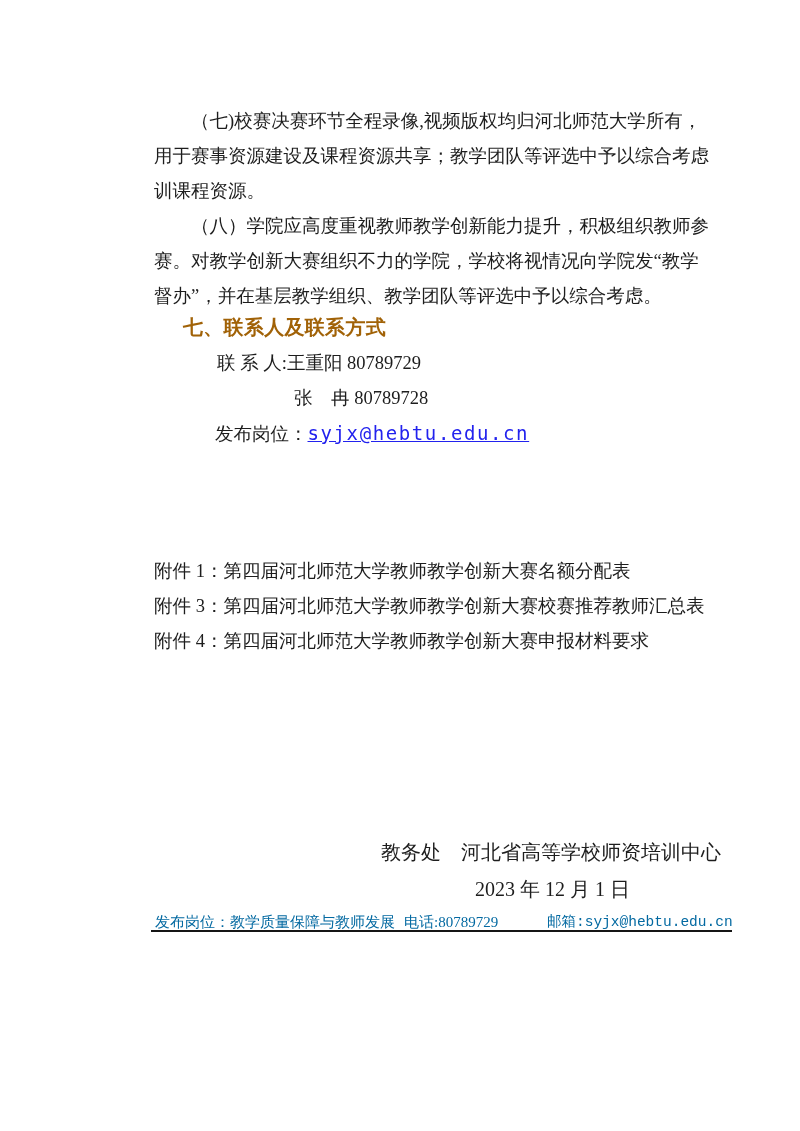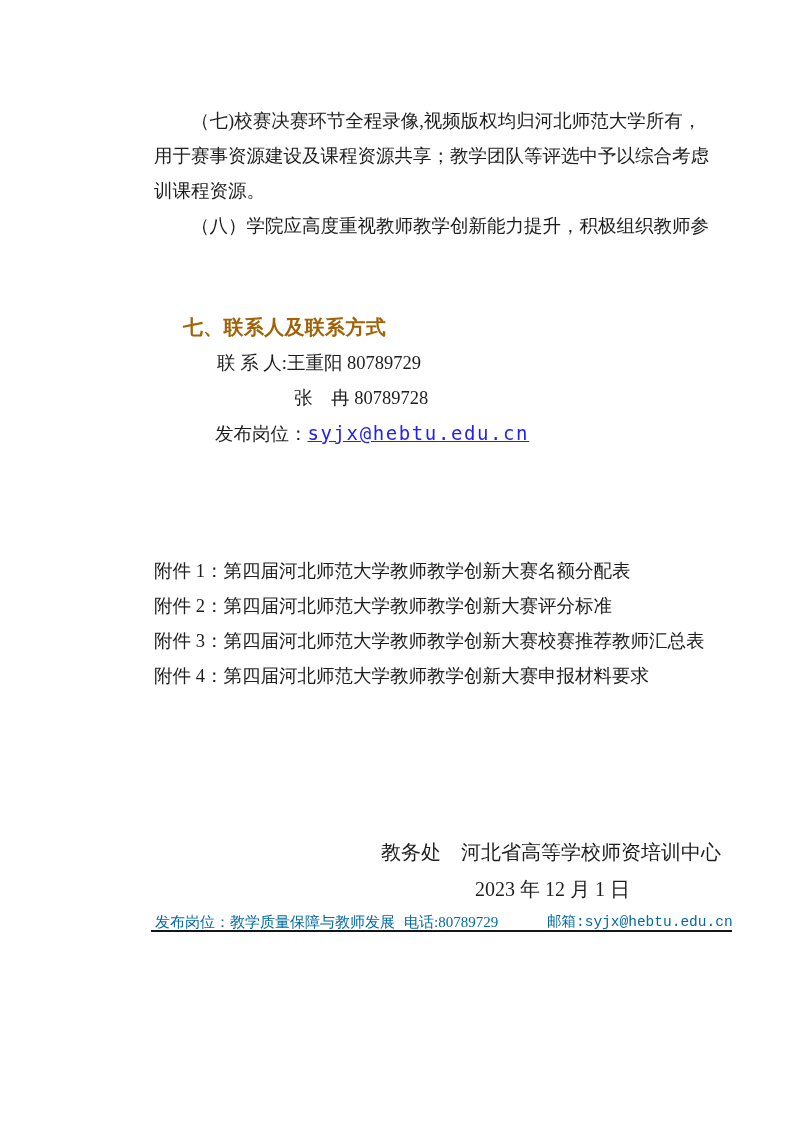--- a/index.html
+++ b/index.html
@@ -59,33 +59,34 @@
 <div class="page">
 
   <div class="abs para" style="top:104px;">
     <div class="bodyline indent">（七)校赛决赛环节全程录像,视频版权均归河北师范大学所有，</div>
     <div class="bodyline">用于赛事资源建设及课程资源共享；教学团队等评选中予以综合考虑</div>
     <div class="bodyline">训课程资源。</div>
   </div>
 
   <div class="abs para" style="top:209px;">
     <div class="bodyline indent">（八）学院应高度重视教师教学创新能力提升，积极组织教师参</div>
+    <div class="bodyline">赛。对教学创新大赛组织不力的学院，学校将视情况向学院发“教学</div>
+    <div class="bodyline">督办”，并在基层教学组织、教学团队等评选中予以综合考虑。</div>
   </div>
 
   <h2 class="abs heading" style="top:310px;left:149px;">七、联系人及联系方式</h2>
 
   <div class="abs bodyline" style="top:346px;left:183px;">联 系 人:王重阳 80789729</div>
   <div class="abs bodyline" style="top:381px;left:260px;">张　冉 80789728</div>
   <div class="abs bodyline" style="top:416px;left:181px;">
     <span>发布岗位：</span><a class="email-link">syjx@hebtu.edu.cn</a>
   </div>
 
   <div class="abs" style="top:554px;left:120px;width:570px;">
     <div class="bodyline">附件 1：第四届河北师范大学教师教学创新大赛名额分配表</div>
-    <div class="bodyline">附件 2：第四届河北师范大学教师教学创新大赛评分标准</div>
     <div class="bodyline">附件 3：第四届河北师范大学教师教学创新大赛校赛推荐教师汇总表</div>
     <div class="bodyline">附件 4：第四届河北师范大学教师教学创新大赛申报材料要求</div>
   </div>
 
   <div class="abs sig" style="top:835px;left:347px;">教务处　河北省高等学校师资培训中心</div>
   <div class="abs sig" style="top:872px;left:441px;">2023 年 12 月 1 日</div>
 
   <div class="abs footer-rule"></div>
   <div class="abs footer-item" style="left:121px;">发布岗位：教学质量保障与教师发展</div>
   <div class="abs footer-item" style="left:370px;">电话:80789729</div>

